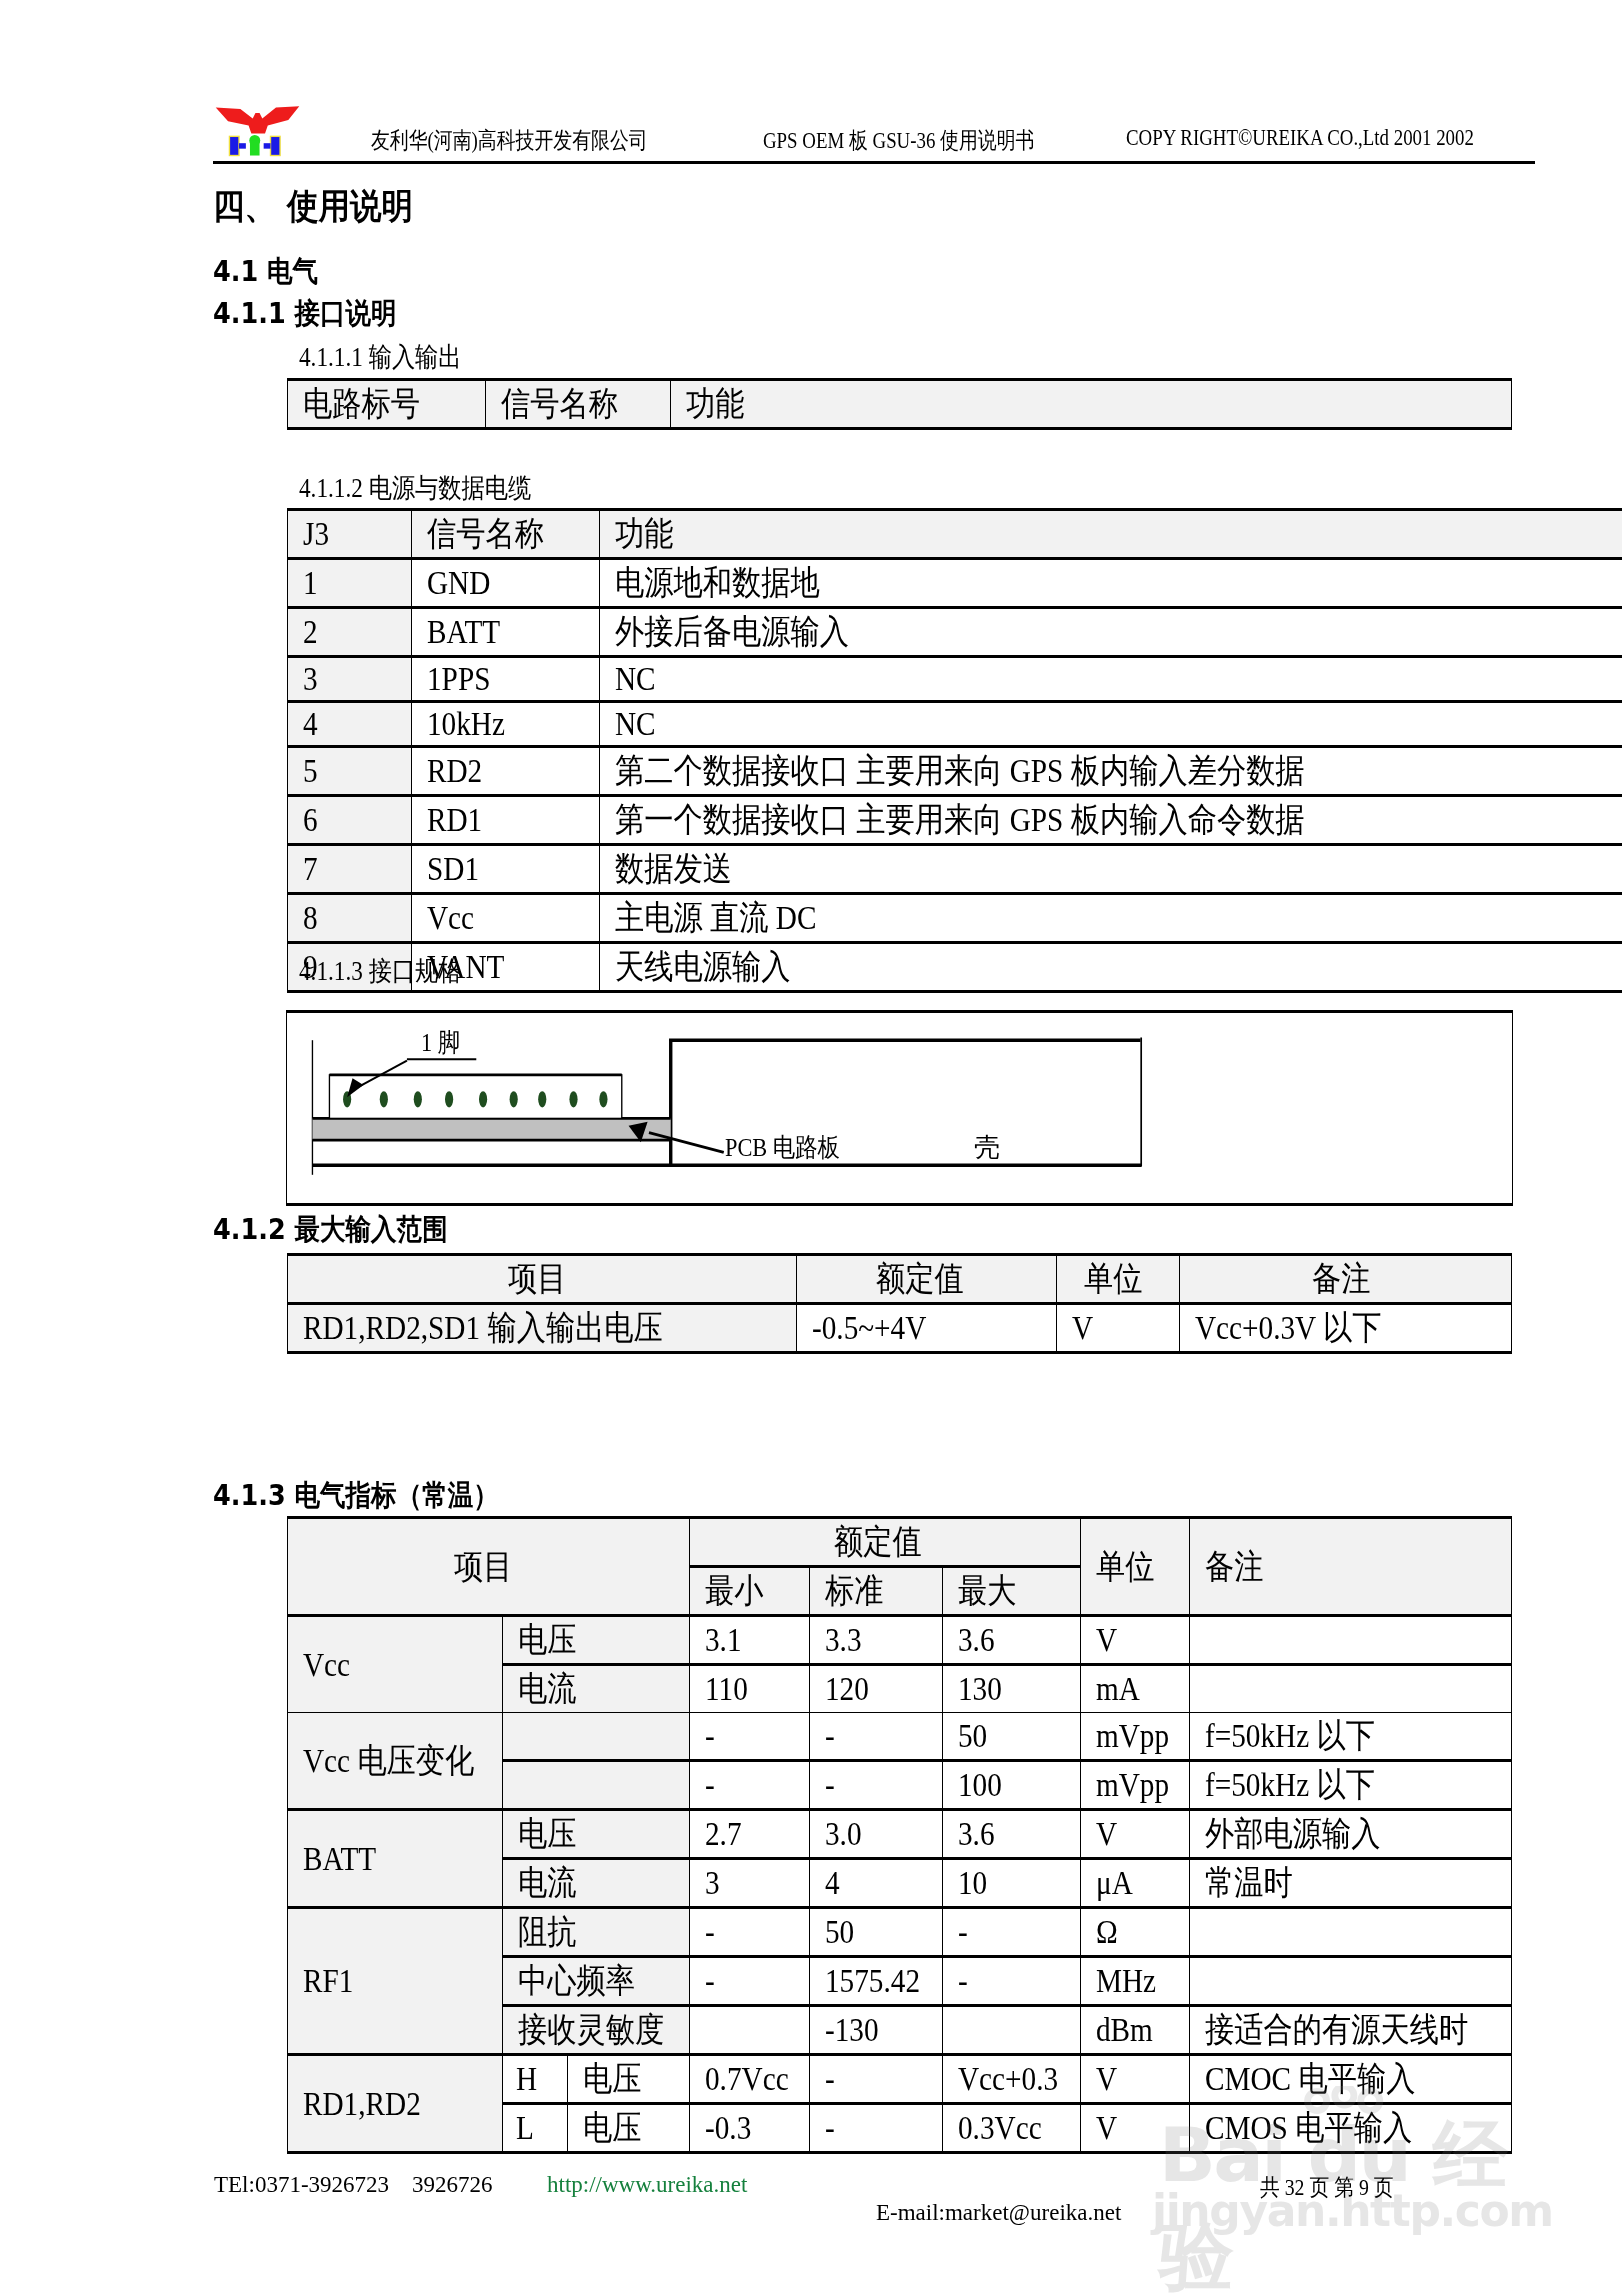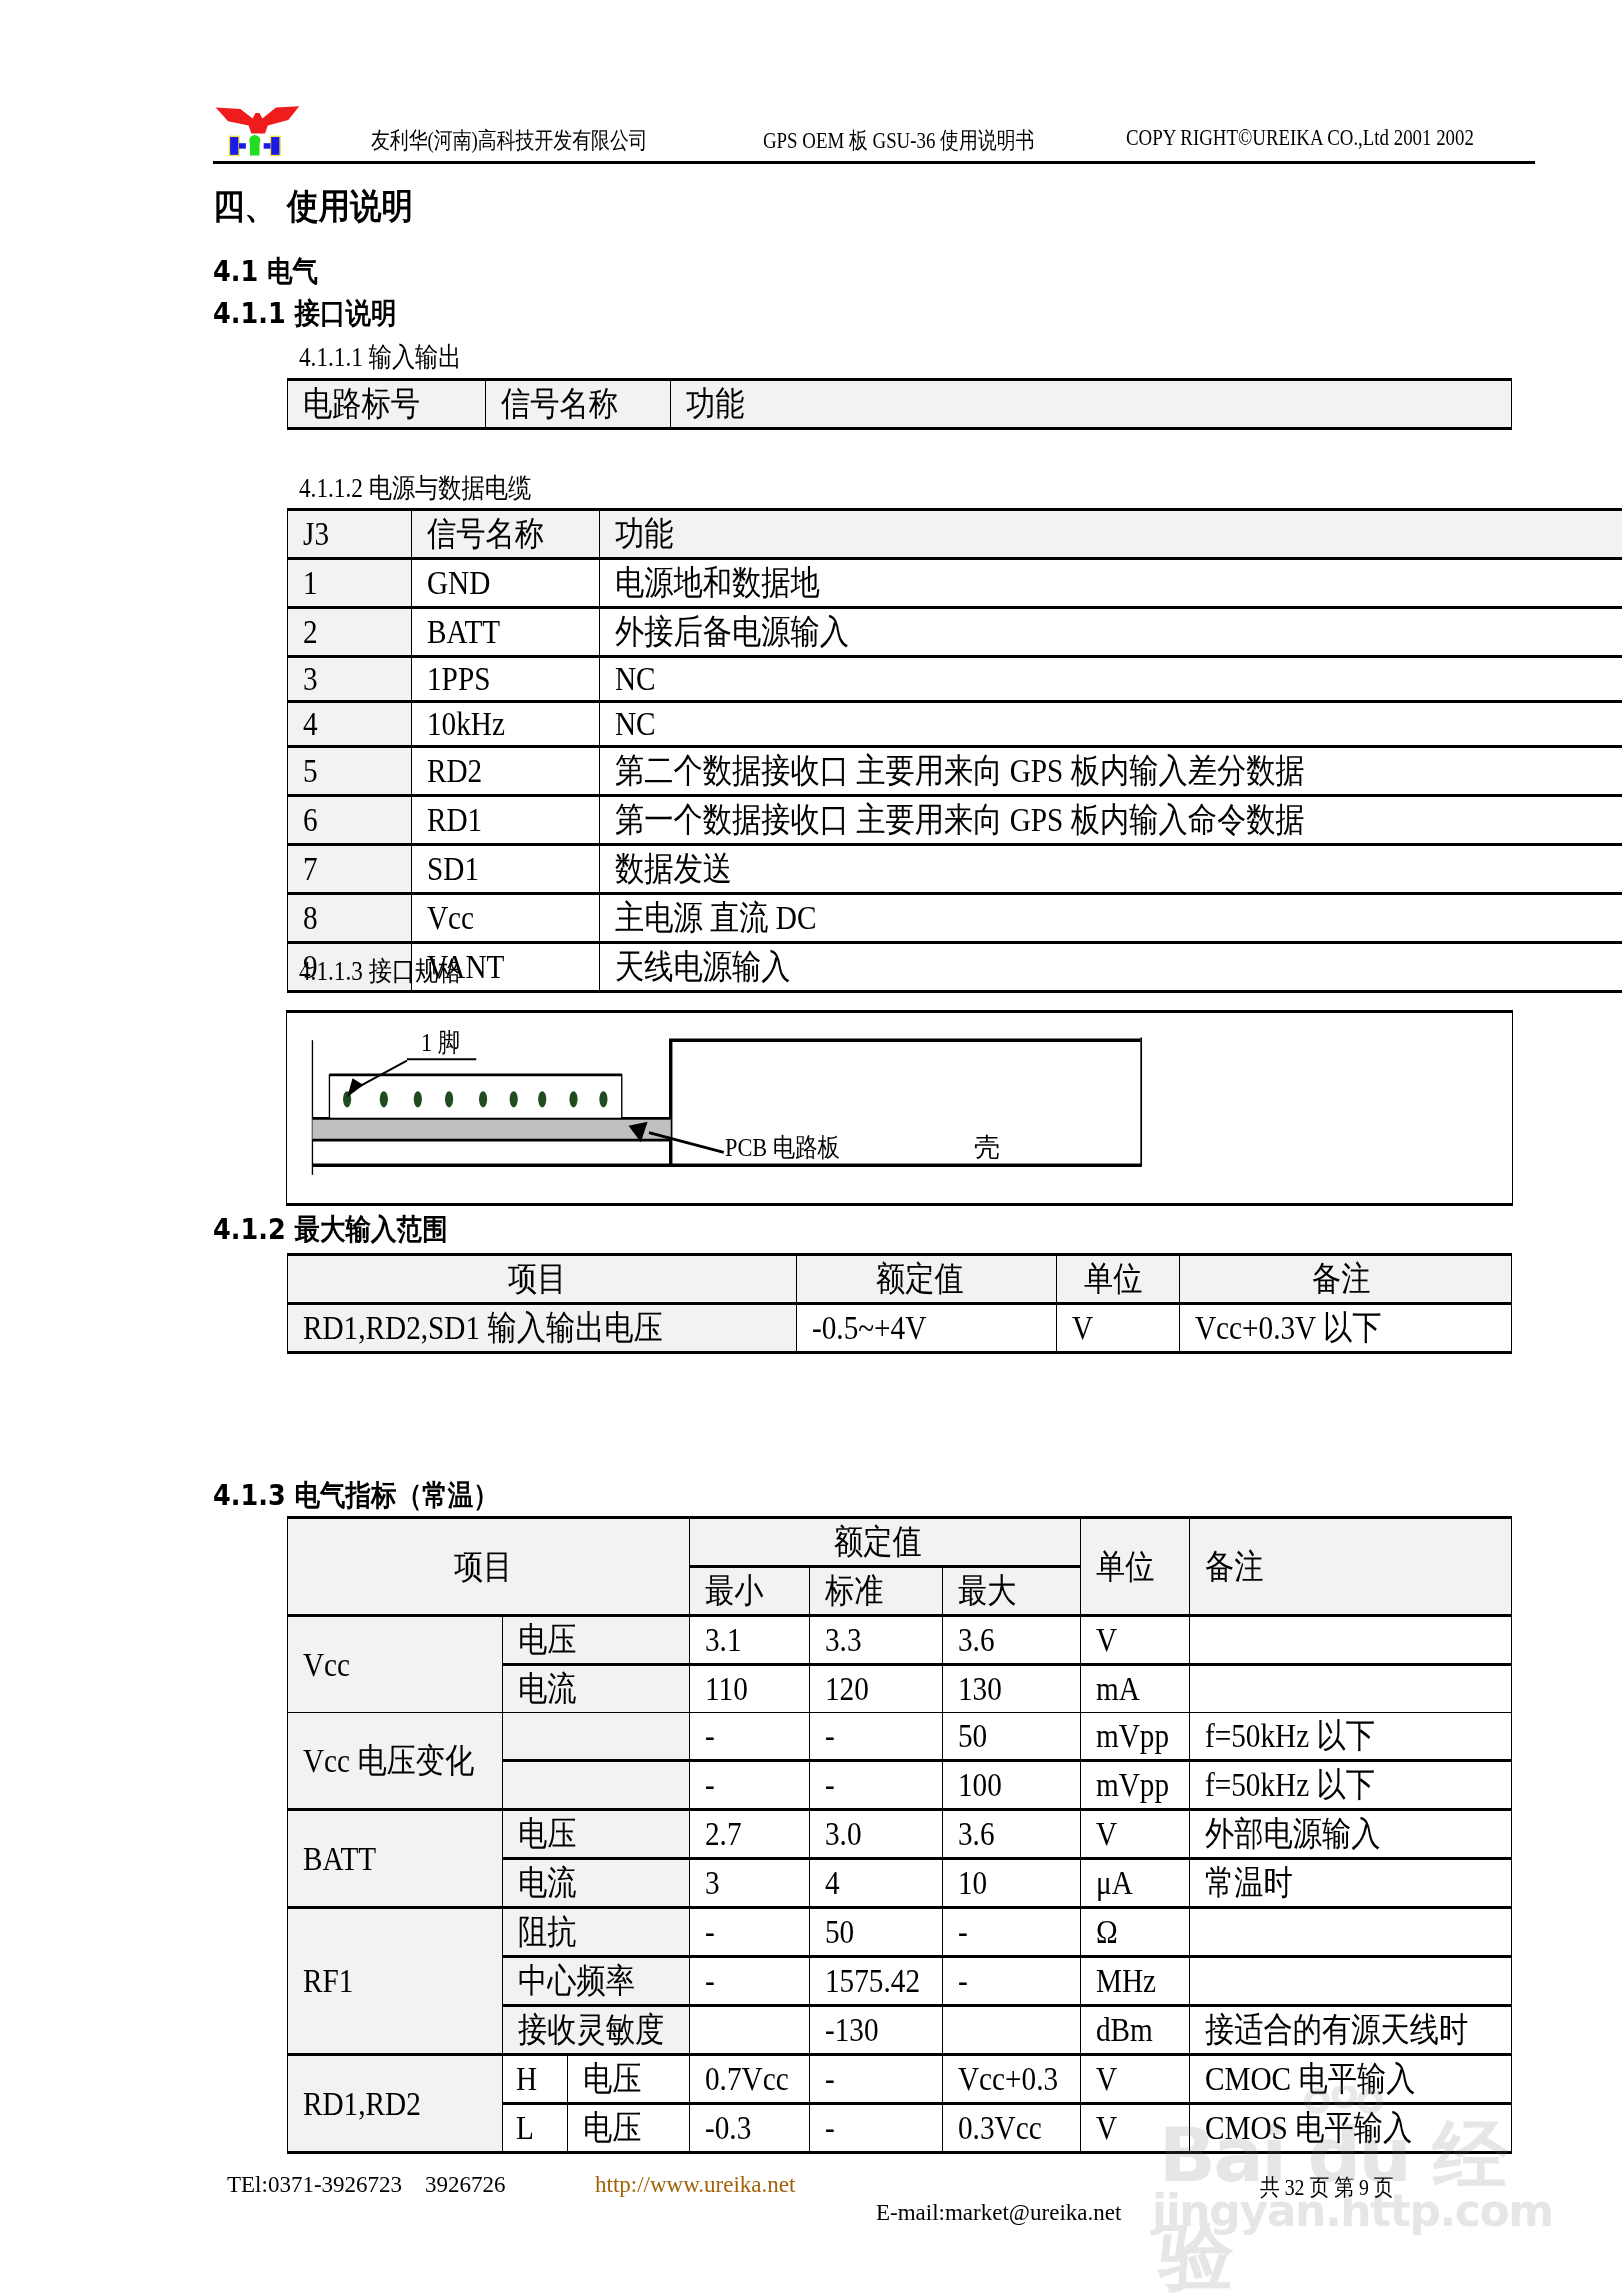--- a/index.html
+++ b/index.html
@@ -20,21 +20,21 @@
   table.doc tr { border-bottom:3.4px solid #000; }
   table.doc tr.top { border-top:3.4px solid #000; }
   .g { background:#f2f2f2; }
   .c { text-align:center; padding-left:0 !important; }
   .narrow { transform:scaleX(0.86); transform-origin:left center; display:inline-block; }
   td.t { vertical-align:top; padding-top:4.1px; }
   
   .diagram { left:286px; top:1010px; width:1227px; height:196px; border-top:3.4px solid #000; border-bottom:3.4px solid #000; border-left:1px solid #000; border-right:1px solid #000; box-sizing:border-box; }
   
   .footer { top:2172px; font-size:23px; white-space:nowrap; }
-  .link { color:#a16207;margin-left:48px; }
+  .link { color:#15803d; }
   .watermark { left:1152px; top:2086px; width:382px; height:150px; opacity:0.18; }
 </style>
 </head>
 <body>
 
 <div class="abs logo">
   <svg width="89" height="55" viewBox="0 0 130 80">
     <polygon points="4,8 40,10 58,24 62,16 68,16 72,24 92,8 126,6 110,26 80,34 76,46 56,46 52,34 22,28" fill="#ee1c1c"></polygon>
     <rect x="24" y="50" width="14" height="28" fill="#1a1ae6" stroke="#f0e040" stroke-width="2"></rect>
     <rect x="38" y="60" width="10" height="8" fill="#1a1ae6"></rect>
@@ -329,17 +329,17 @@
     <g fill="none" stroke="#888" stroke-width="10">
       <circle cx="242" cy="22" r="14"></circle>
         <circle cx="282" cy="14" r="14"></circle>
         <circle cx="320" cy="22" r="14"></circle>
     </g>
   </svg>
   <div class="abs" style="left:6.8px; top:20.4px; font-family:'DejaVu Sans',sans-serif; font-weight:bold; font-size:75px; color:#777; letter-spacing:-2.7px;">Bai du 经验</div>
   <div class="abs" style="left:0px; top:99px; font-family:'DejaVu Sans',sans-serif; font-weight:bold; font-size:44px; color:#777; letter-spacing:-1.4px;">jingyan.http.com</div>
 </div>
 
-<div class="abs footer" style="left:227px;"><span style="white-space:pre">TEl:0371-3926723    3926726</span></div>
+<div class="abs footer" style="left:214px;"><span style="white-space:pre">TEl:0371-3926723    3926726</span></div>
 <div class="abs footer link" style="left:547px;">http://www.ureika.net</div>
 <div class="abs footer" style="left:876px;margin-top:28px;">E-mail:market@ureika.net</div>
 <div class="abs footer" style="left:1260px; transform:scaleX(0.86); transform-origin:left top;">共 32 页  第 9 页</div>
 
 
 </body></html>

